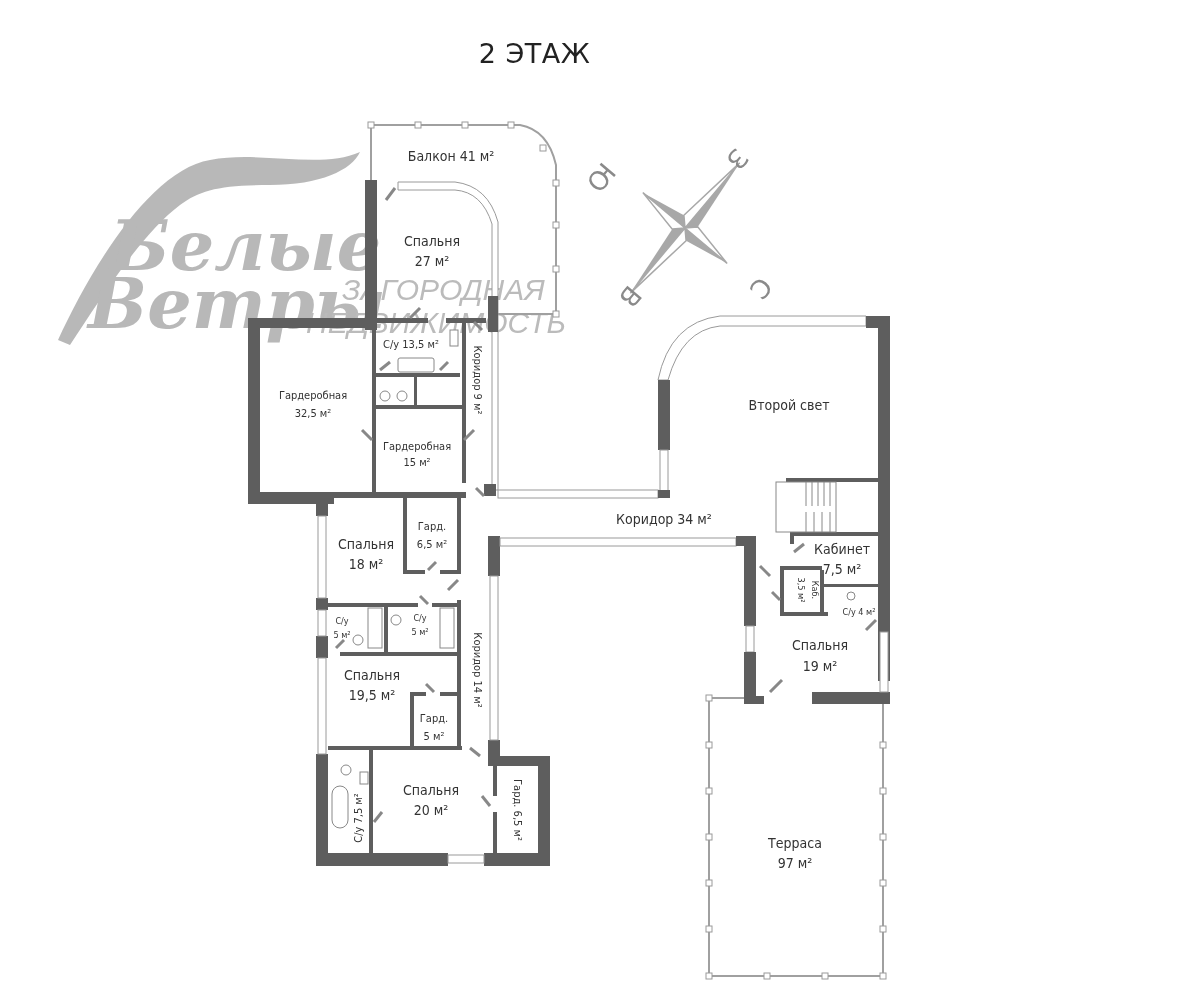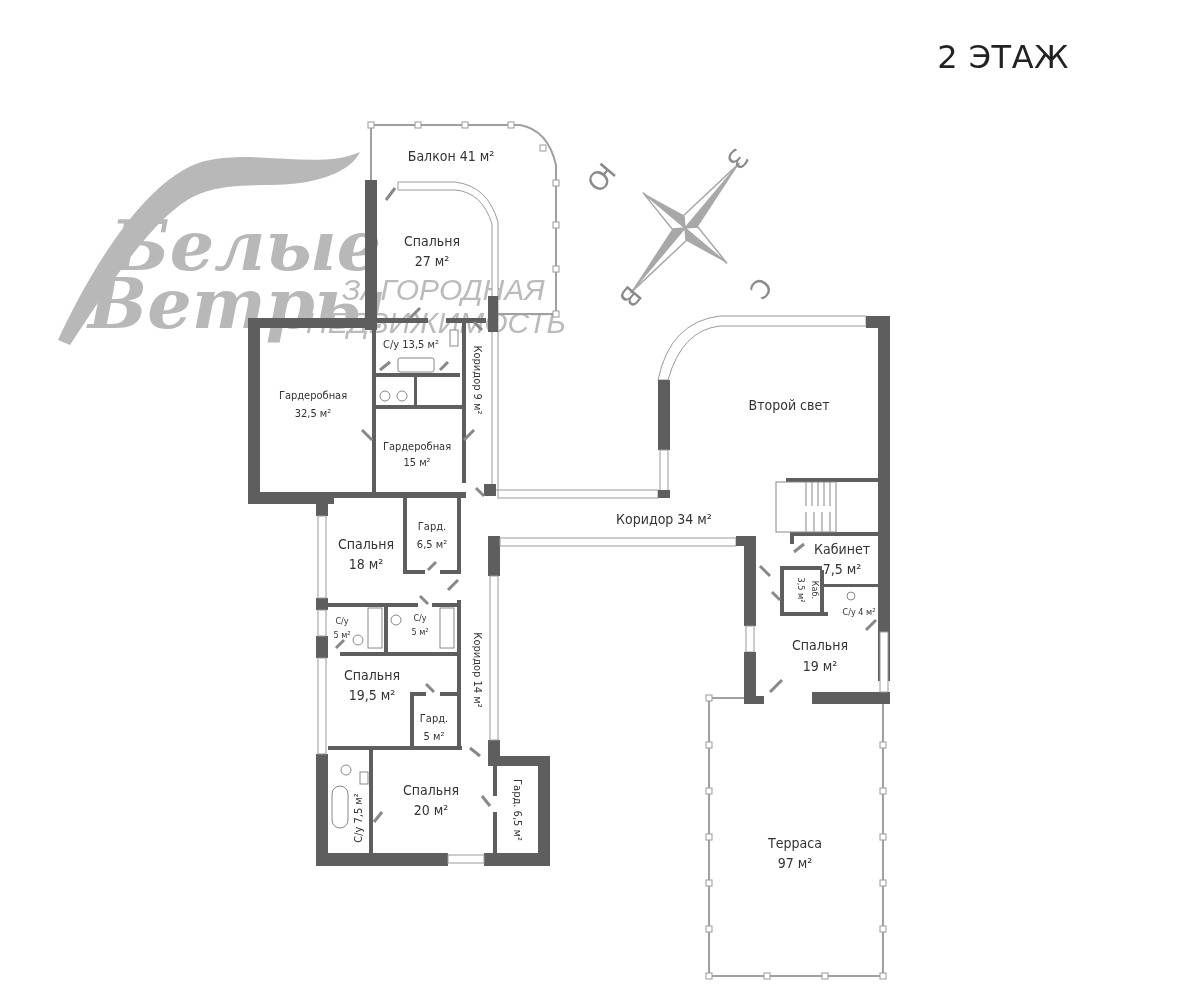--- a/index.html
+++ b/index.html
@@ -1,17 +1,17 @@
 <!DOCTYPE html>
 <html><head>
 <meta charset="utf-8">
 <style>
   html, body { margin: 0; padding: 0; background: #ffffff; }
   body { width: 1203px; height: 1000px; position: relative; overflow: hidden; font-family: "Liberation Sans", sans-serif; }
-  .title { position: absolute; left: 0; width: 1069px; top: 38px; text-align: right; font-size: 32px; color: #222; letter-spacing: 0.5px; font-family: "DejaVu Sans", sans-serif; }
+  .title { position: absolute; left: 0; width: 1069px; top: 38px; text-align: center; font-size: 27px; color: #222; letter-spacing: 0.5px; font-family: "DejaVu Sans", sans-serif; }
   svg.plan { position: absolute; left: 0; top: 0; }
   .lbl { font-family: "DejaVu Sans Condensed", "DejaVu Sans", sans-serif; fill: #333; font-size: 14px; }
   .lbl-sm { font-size: 11px; }
   .lbl-xs { font-size: 9px; }
   .wall { fill: #5e5e5e; }
   .win { fill: #fff; stroke: #9a9a9a; stroke-width: 1; }
   .rail { fill: none; stroke: #a0a0a0; stroke-width: 2; }
   .post { fill: #fff; stroke: #9a9a9a; stroke-width: 1; }
   .door { stroke: #888; stroke-width: 3; fill: none; }
   .fixture { fill: #fff; stroke: #888; stroke-width: 1; }

